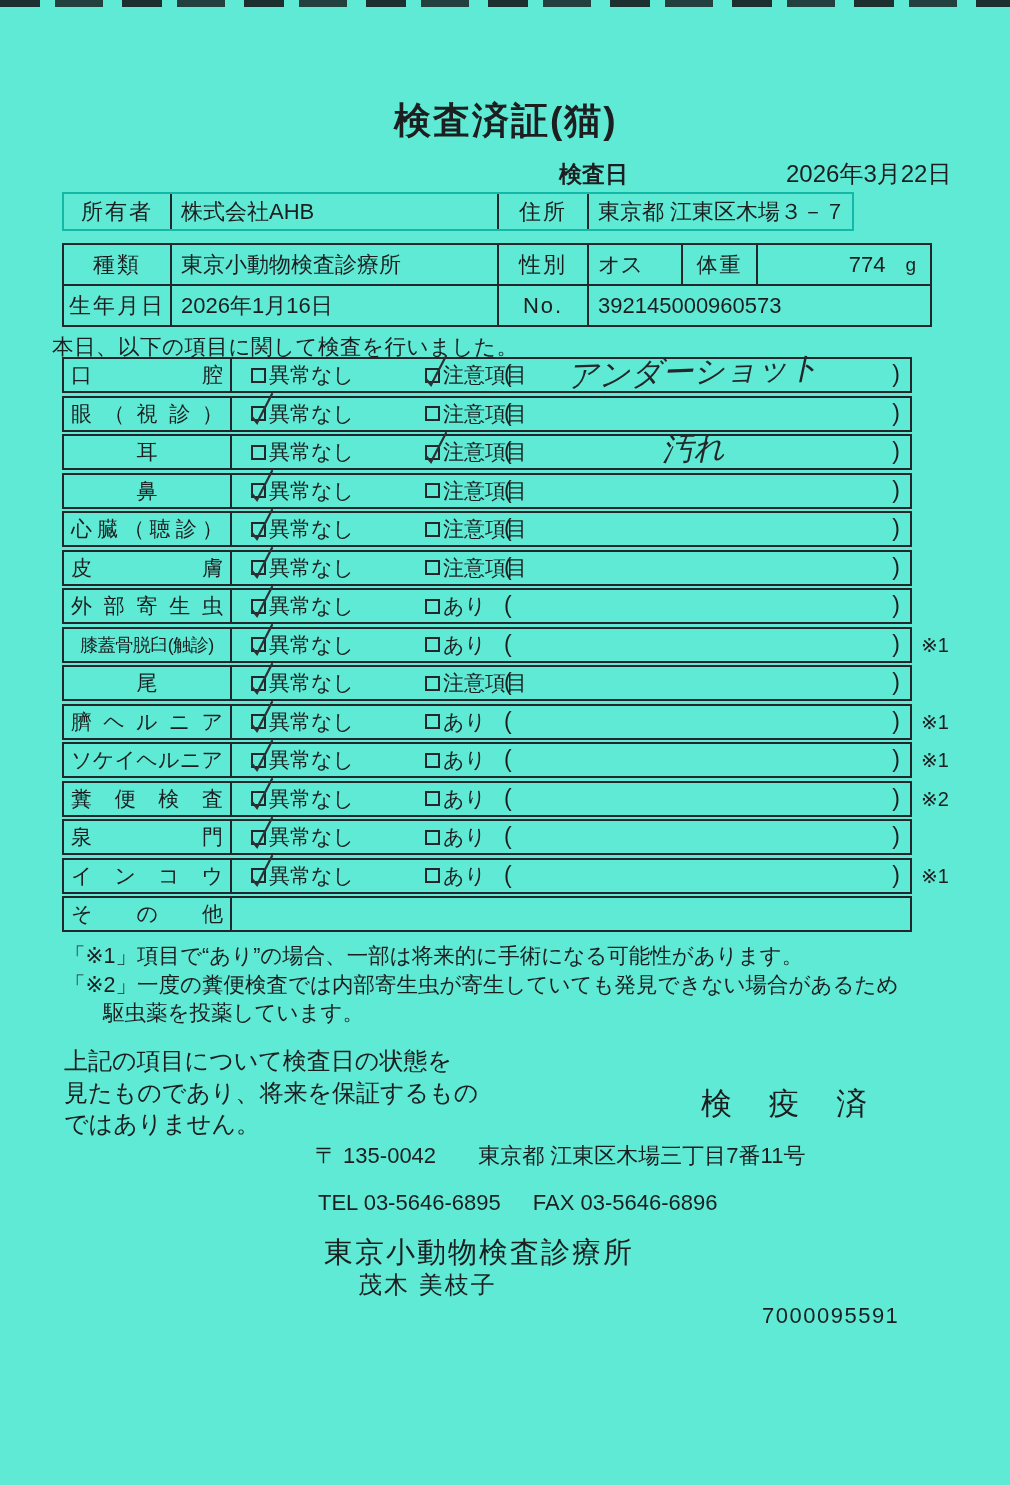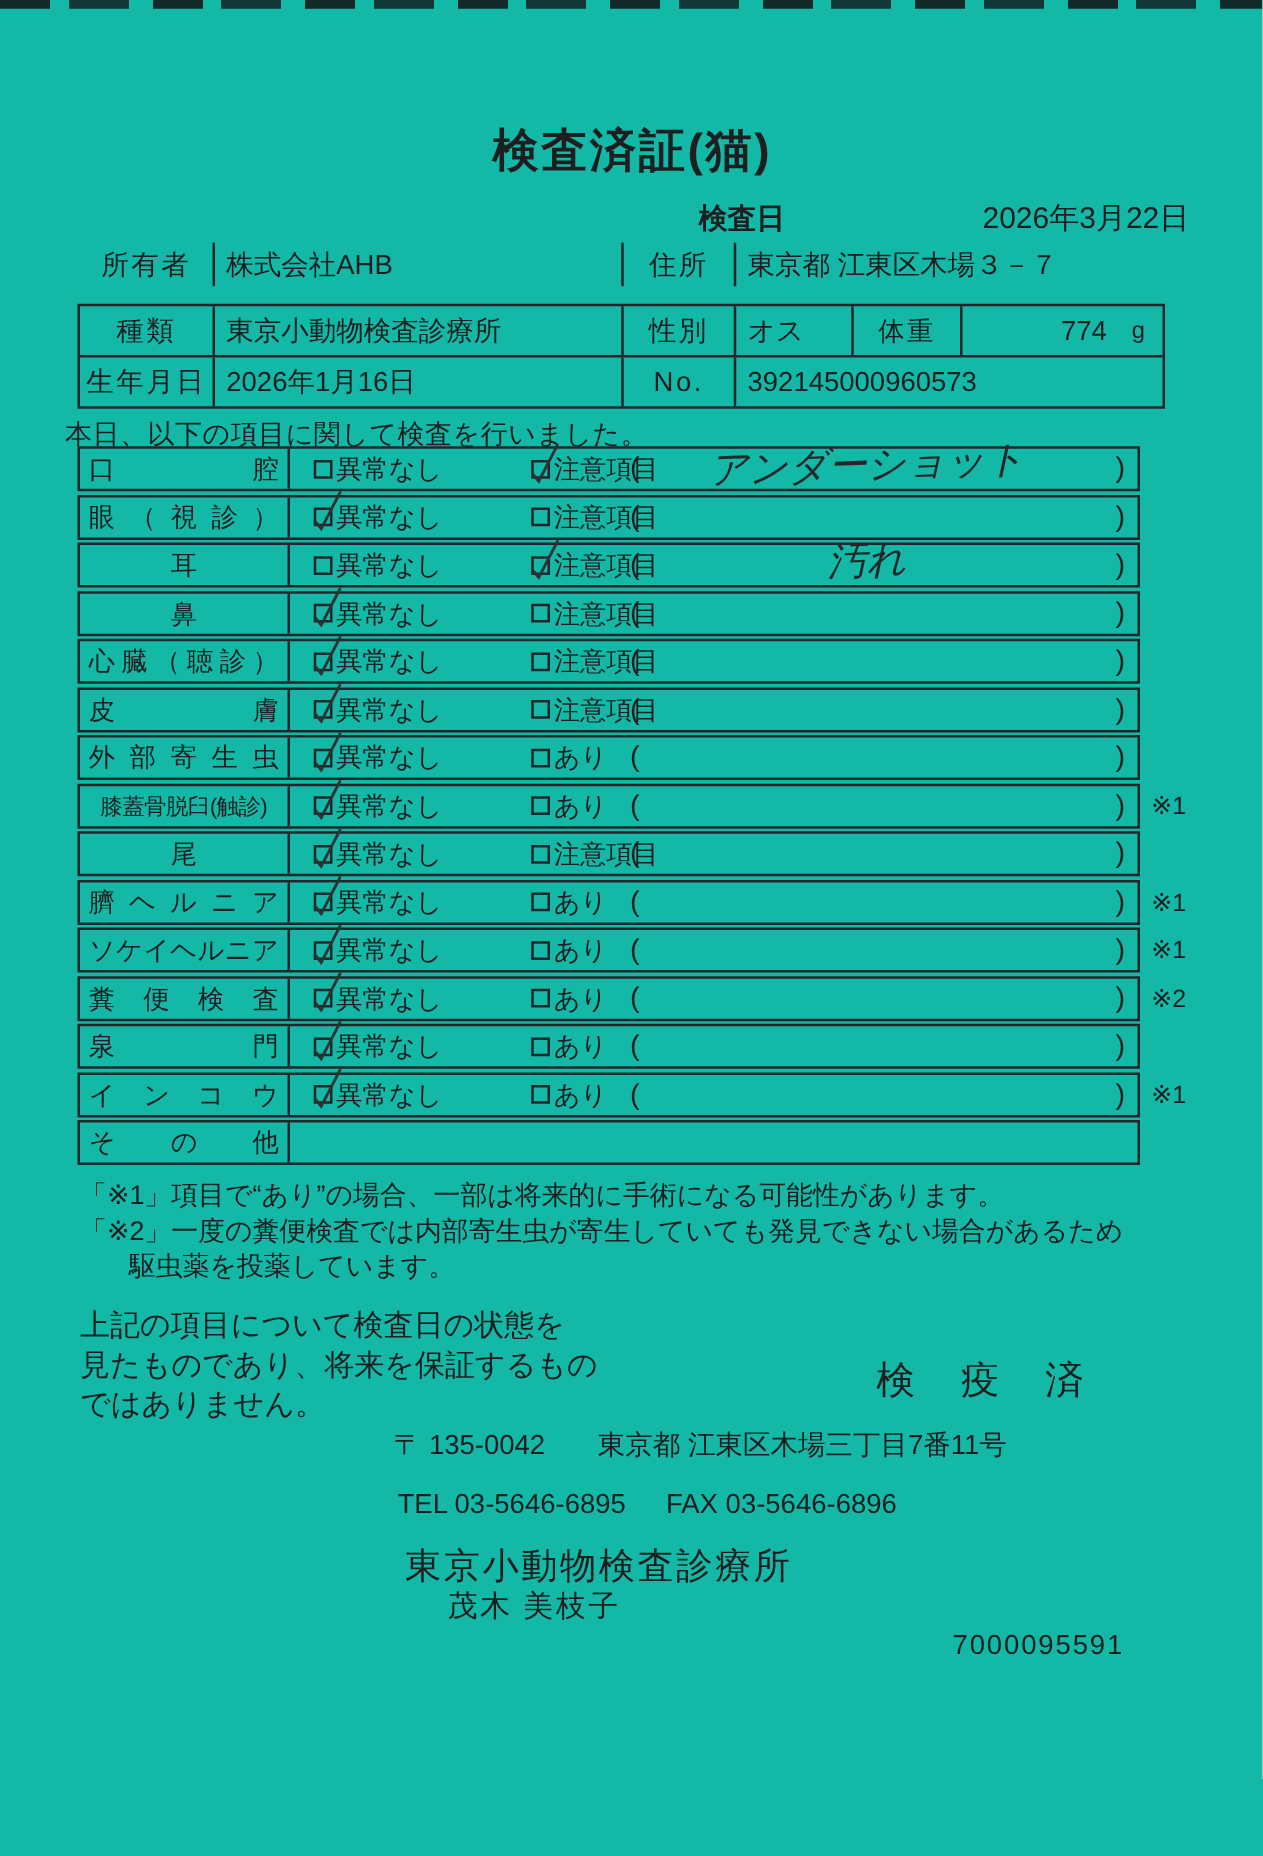--- a/index.html
+++ b/index.html
@@ -1,18 +1,18 @@
 <!DOCTYPE html>
 <html><head>
 <meta charset="utf-8">
 <style>
   html,body{margin:0;padding:0;background:#e8e8e6;}
   .page{
     position:relative; width:1010px; height:1485px; margin:0 auto;
-    background:#14b8a6; color:#1c1e20; overflow:hidden;
+    background:#5eead4; color:#1c1e20; overflow:hidden;
     font-family:"Liberation Sans","DejaVu Sans",sans-serif;
   }
   .abs{position:absolute;}
   
   .scan-strip{
     top:0; left:0; width:1010px; height:7px;
     background:repeating-linear-gradient(90deg,
       rgba(18,22,25,.88) 0 40px, rgba(18,22,25,0) 40px 55px,
       rgba(18,22,25,.8) 55px 103px, rgba(18,22,25,0) 103px 122px);
   }
@@ -22,21 +22,21 @@
 
   
   .tblA{top:192px; left:62px; width:792px; height:39px; display:flex; border:2px solid #14b8a6; box-sizing:border-box;}
   .tblB{top:243px; left:62px; width:870px; height:84px; border:2px solid #23262a; box-sizing:border-box; display:flex; flex-direction:column;text-align:center;}
   .tblB-row{display:flex; flex:1; box-sizing:border-box;}
   .tblB-row + .tblB-row{border-top:2px solid #23262a;}
   .cell{box-sizing:border-box; display:flex; align-items:center; font-size:22px; padding:0 9px; overflow:hidden; white-space:nowrap;}
   .cell.hd{justify-content:center; letter-spacing:2px; padding:0 4px;}
   .cell.bR{border-right:2px solid #23262a;}
   .w-label{width:108px;} .w-val1{width:327px;} .w-label2{width:90px;}
-  .w-sex{width:94px;} .w-wt{width:87px; letter-spacing:0; font-size:21px;}
+  .w-sex{width:94px;} .w-wt{width:75px; letter-spacing:0; font-size:21px;}
   .w-wtval{flex:1; justify-content:flex-end; padding-right:14px;}
   .w-rest{flex:1;}
   .unit{margin-left:20px; font-size:19px;}
 
   .intro{top:332px; left:52px; font-size:21.5px; letter-spacing:.5px;}
 
   
   .exam{top:357px; left:62px; width:850px;}
   .exam-row{position:relative; height:36px; border:2px solid #23262a; box-sizing:border-box; margin-bottom:2.5px; display:flex; background:transparent;}
   .exam-label{width:168px; box-sizing:border-box; border-right:2px solid #23262a; display:flex; align-items:center; font-size:21px; padding:0 7px; overflow:visible; white-space:nowrap;}

